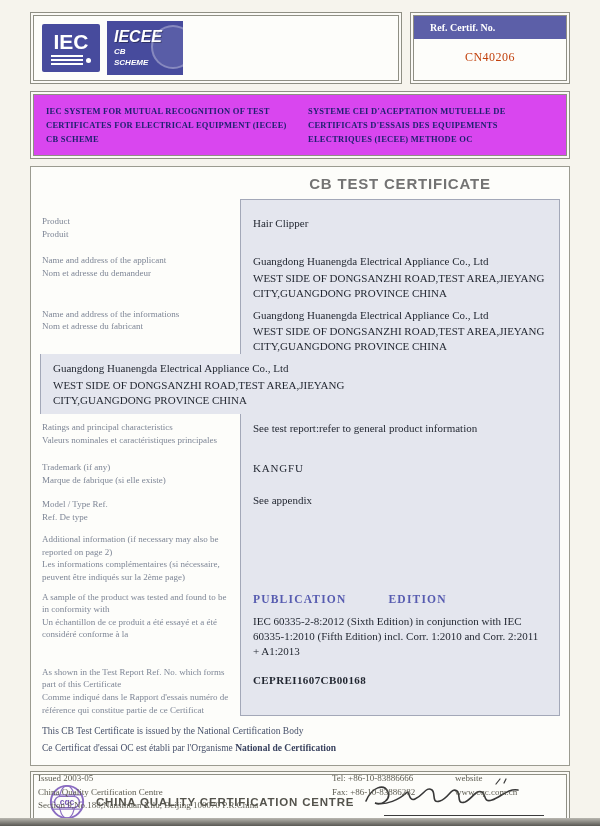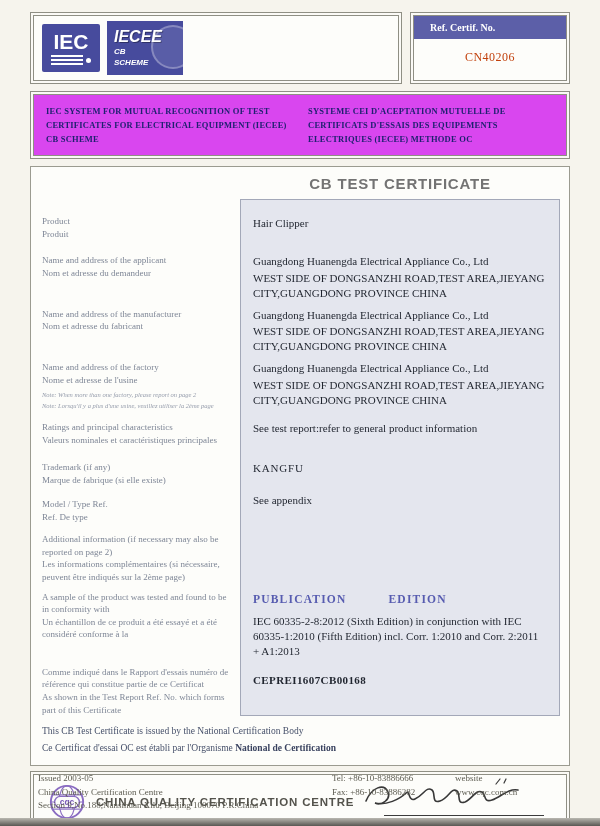--- a/index.html
+++ b/index.html
@@ -162,37 +162,31 @@
       </div>
       <div class="val">
         <div>Guangdong Huanengda Electrical Appliance Co., Ltd</div>
         <div class="addr">WEST SIDE OF DONGSANZHI ROAD,TEST AREA,JIEYANG</div>
         <div>CITY,GUANGDONG PROVINCE CHINA</div>
       </div>
     </div>
 
     <div class="row" style="min-height:46px">
       <div class="lbl">
-        <div>Name and address of the manufacturer</div>
+        <div>Name and address of the informations</div>
         <div>Nom et adresse du fabricant</div>
       </div>
       <div class="val">
         <div>Guangdong Huanengda Electrical Appliance Co., Ltd</div>
         <div class="addr">WEST SIDE OF DONGSANZHI ROAD,TEST AREA,JIEYANG</div>
         <div>CITY,GUANGDONG PROVINCE CHINA</div>
       </div>
     </div>
 
     <div class="row" style="min-height:60px">
-      <div class="lbl">
-        <div>Name and address of the factory</div>
-        <div>Nome et adresse de l'usine</div>
-        <div class="note">Note: When more than one factory, please report on page 2</div>
-        <div class="note" style="margin-top:1px">Note: Lorsqu'il y a plus d'une usine, veuillez utiliser la 2ème page</div>
-      </div>
       <div class="val">
         <div>Guangdong Huanengda Electrical Appliance Co., Ltd</div>
         <div class="addr">WEST SIDE OF DONGSANZHI ROAD,TEST AREA,JIEYANG</div>
         <div>CITY,GUANGDONG PROVINCE CHINA</div>
       </div>
     </div>
 
     <div class="row" style="min-height:40px">
       <div class="lbl">
         <div>Ratings and principal characteristics</div>
@@ -234,22 +228,22 @@
         <div class="pub-head">
           <span>PUBLICATION</span>
           <span>EDITION</span>
         </div>
         <div>IEC 60335-2-8:2012 (Sixth Edition) in conjunction with IEC 60335-1:2010 (Fifth Edition) incl. Corr. 1:2010 and Corr. 2:2011 + A1:2013</div>
       </div>
     </div>
 
     <div class="row last" style="min-height:52px">
       <div class="lbl">
+        <div>As shown in the Test Report Ref. No. which forms part of this Certificate</div>
         <div>Comme indiqué dans le Rapport d'essais numéro de référence qui constitue partie de ce Certificat</div>
-        <div>As shown in the Test Report Ref. No. which forms part of this Certificate</div>
       </div>
       <div class="val report-no">CEPREI1607CB00168</div>
     </div>
 
     <div class="statement">
       <div>This CB Test Certificate is issued by the National Certification Body</div>
       <div><span>Ce Certificat d'essai OC est établi par l'Organisme </span><b>National de Certification</b></div>
     </div>
   </div>
 

